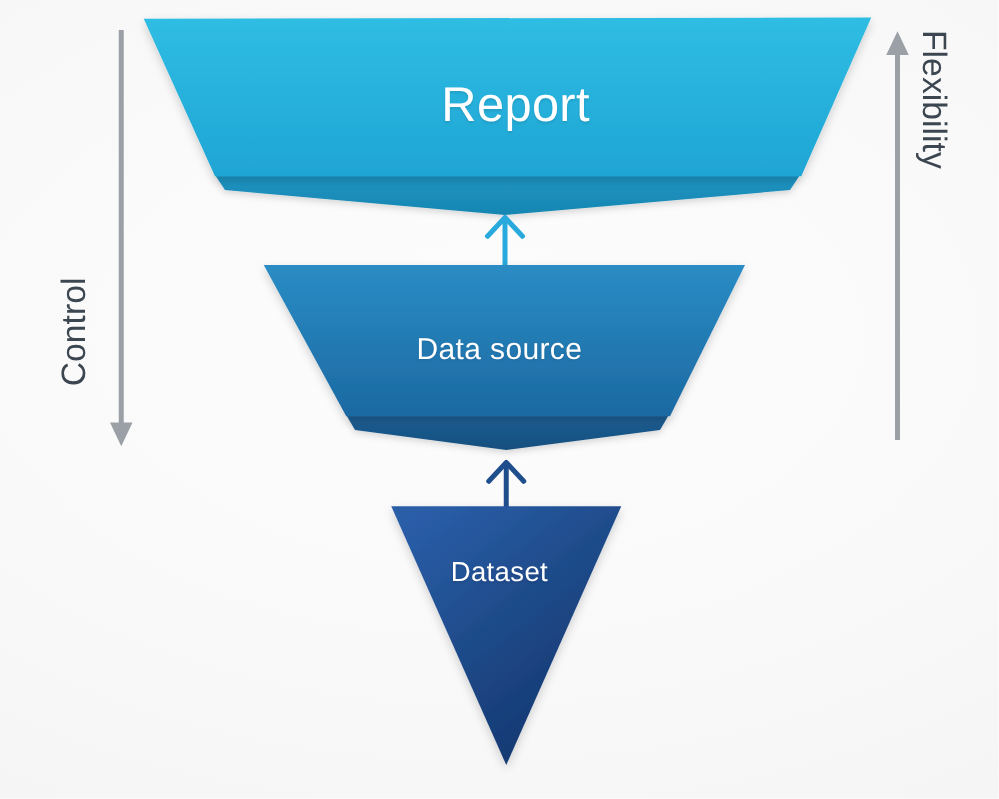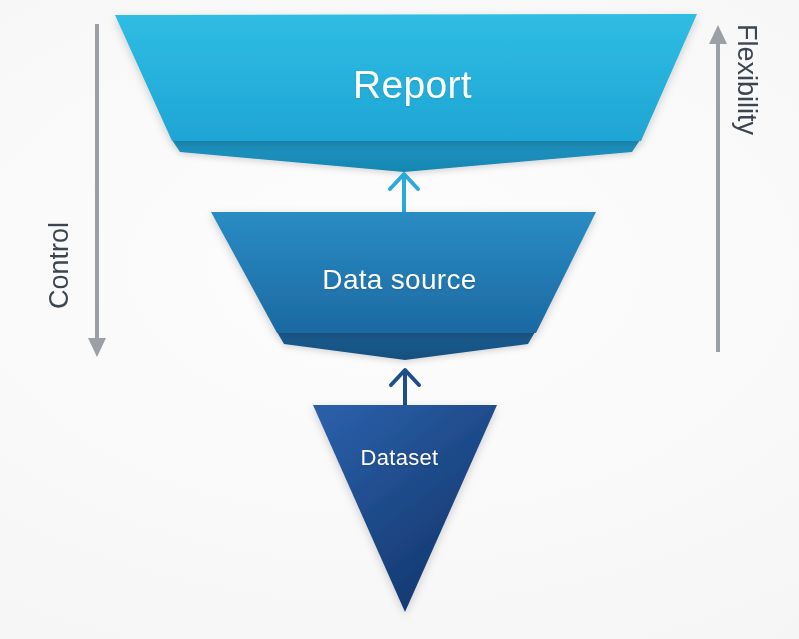--- a/index.html
+++ b/index.html
@@ -42,21 +42,21 @@
   #label-report {
     left: 0; right: 0;
     top: 62px;
     font-size: 39px;
     line-height: 46px;
     margin-left: 26px;
   }
   #label-datasource {
     left: 0; right: 0;
     top: 258px;
-    font-size: 28px;
+    font-size: 24px;
     line-height: 43px;
   }
   #label-dataset {
     left: 0; right: 0;
     top: 438px;
     font-size: 22px;
     line-height: 40px;
   }
   .axis-label {
     position: absolute;

